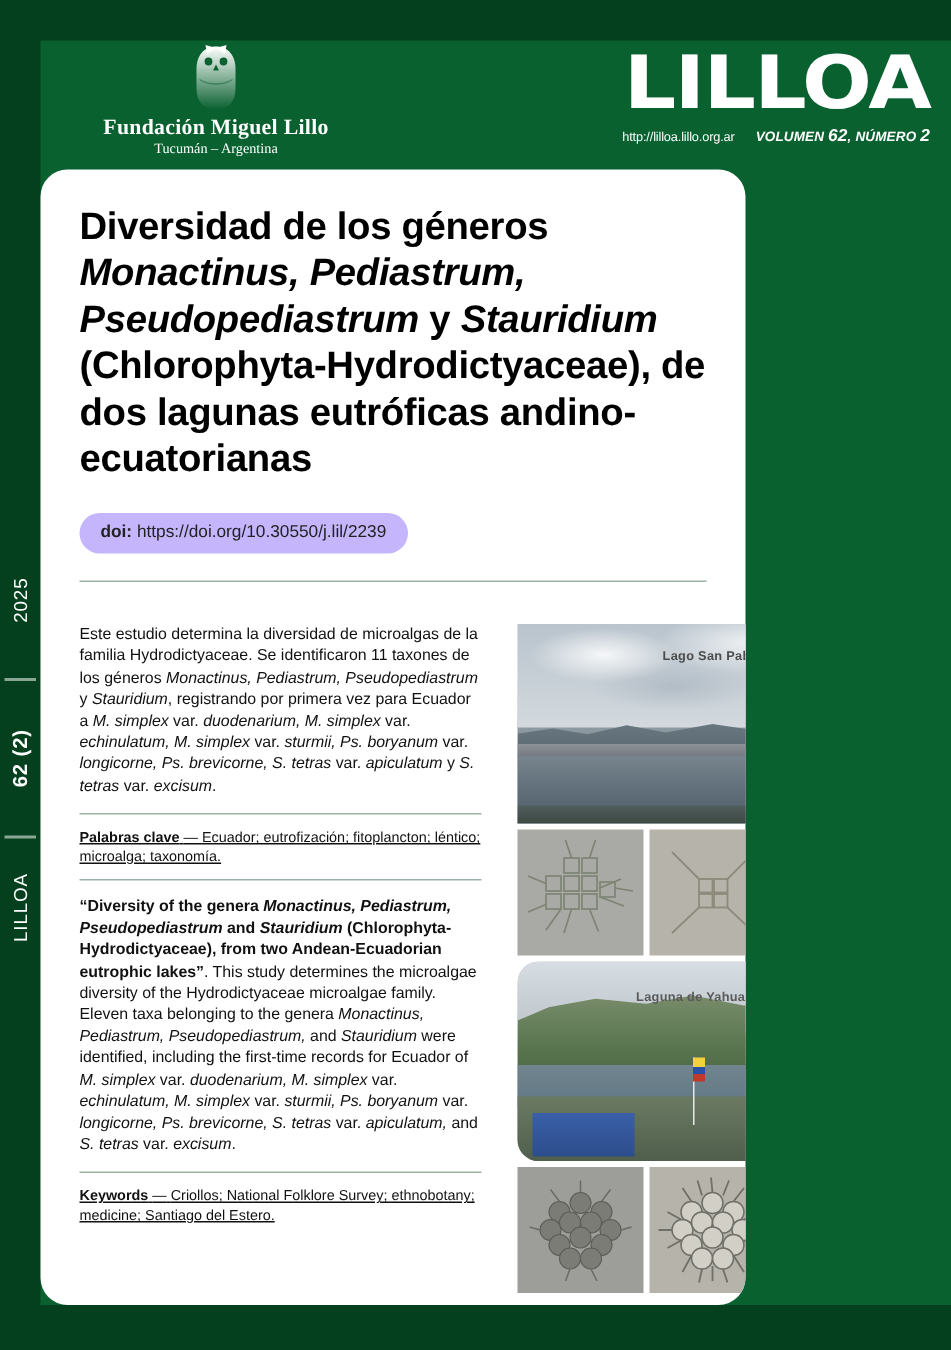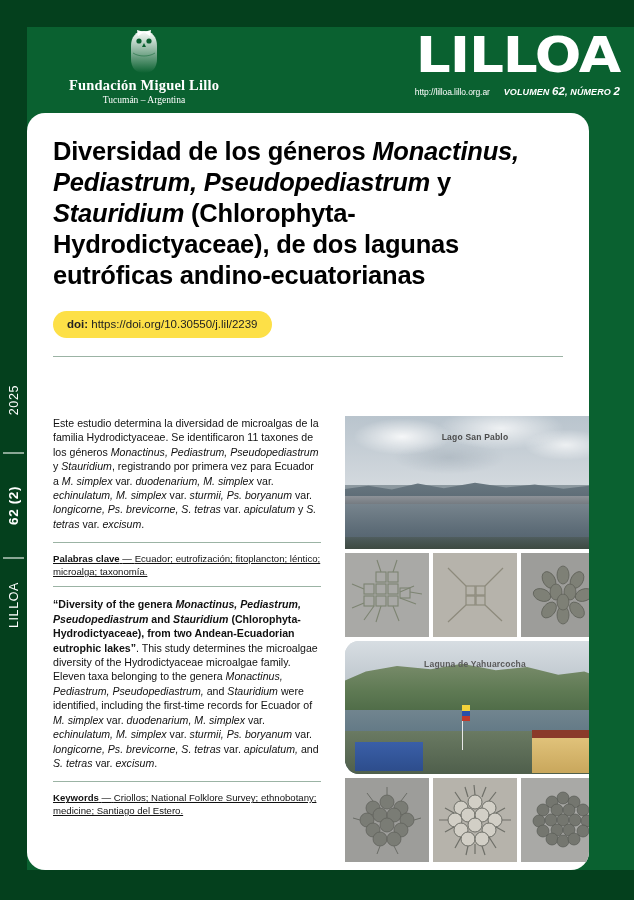--- a/index.html
+++ b/index.html
@@ -103,40 +103,40 @@
   .rail-txt.bold { font-weight: bold; font-size: 13.5px; }
   .rail-line {
     position: absolute; left: 3px; width: 21px; height: 2px;
     background: #8aa795;
   }
 
   
   .card {
     position: absolute;
     left: 27px; top: 113px;
-    width: 562px; height: 757px;
+    width: 470px; height: 757px;
     background: #ffffff;
     border-radius: 18px;
     overflow: hidden;
   }
 
   .title {
     margin: 23px 26px 0 26px;
     font-size: 25.5px;
     line-height: 31px;
     color: #000000;
     letter-spacing: -.2px;
   }
   .title i { font-style: italic; }
 
   .doi-pill {
     display: inline-block;
     margin: 20px 0 0 26px;
     padding: 7px 14px 8px 14px;
-    background: #fde047;
+    background: #c4b5fd;
     border-radius: 14px;
     font-size: 11.5px;
     color: #222;
   }
   .doi-pill b { font-weight: bold; }
 
   .authors {
     margin: 18px 26px 0 26px;
     color: #111;
   }

